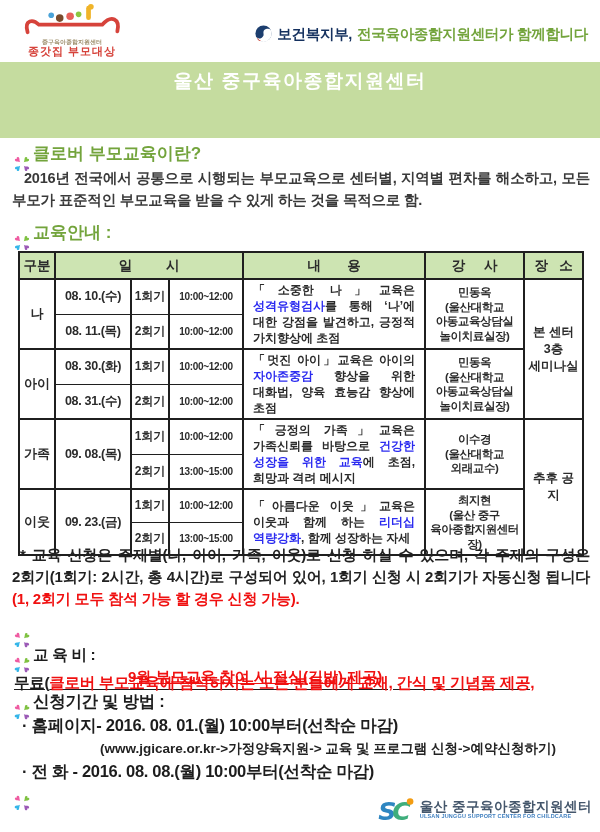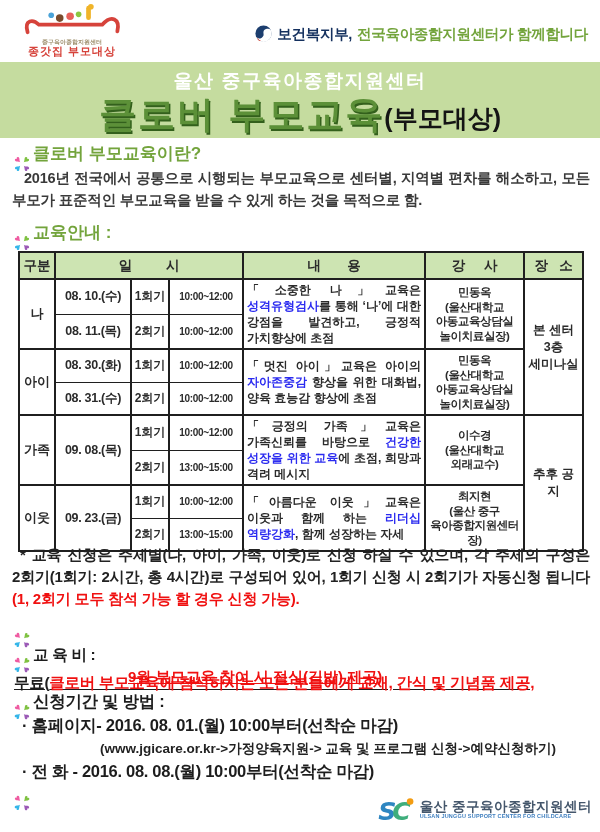--- a/index.html
+++ b/index.html
@@ -45,21 +45,21 @@
   #sched{top:251px;left:18px;width:564px;border-collapse:collapse;table-layout:fixed;
          font-size:12px;color:#2b2b2b}
   #sched th{background:#cde4b2;border:2px solid #1f1f1f;font-size:13.5px;height:23px;
             padding:1px;white-space:pre}
   #sched td{border:2px solid #1f1f1f;text-align:center;padding:1px 2px;overflow:hidden}
   #sched tbody tr{height:33px}
   #sched .c-topic{font-size:13px}
   #sched .c-date{font-size:12.5px;white-space:nowrap;letter-spacing:-.3px}
   #sched .c-round{font-size:12px}
   #sched .c-time{font-size:10px;white-space:nowrap;letter-spacing:-.3px}
-  #sched .c-content{text-align:justify;padding:2px 3px;line-height:16px;font-size:12px;word-break:keep-all}
+  #sched .c-content{text-align:justify;padding:2px 9px;line-height:16px;font-size:12px;word-break:keep-all}
   #sched .c-instr{font-size:11.5px;line-height:14.5px;white-space:pre-line;letter-spacing:-.4px}
   #sched .c-place{font-size:12.5px;line-height:17px;white-space:pre-line}
   .thin-b{border-bottom-width:1px !important}
   .thin-t{border-top-width:1px !important}
   .blue{color:#2b2bf0}
   .red{color:#f01010}
   .ul{text-decoration:underline}
 
   
   #note{top:544px;left:12px;width:578px;font-size:15px;line-height:22px;text-indent:8px;
@@ -102,21 +102,20 @@
     <circle cx="10" cy="10" r="9.5" fill="#1c3e6e"></circle>
     <path d="M0.5,12 A9.5,9.5 0 0,0 19.5,8.5 A4.8,4.8 0 0,0 10,10 A4.8,4.8 0 0,1 0.5,12" fill="#ffffff"></path>
     <path d="M2.6,14.8 A9.5,9.5 0 0,0 7.2,18.9 A4.2,4.2 0 0,1 2.6,14.8" fill="#c8392b"></path>
   </svg>
   <span class="gov-min">보건복지부,</span>
   <span class="gov-rest">전국육아종합지원센터가 함께합니다</span>
 </div>
 
 <div id="banner" class="abs">
   <div class="sub">울산 중구육아종합지원센터</div>
-  <div class="title"><span>클로버 부모교육</span><span class="suffix">(부모대상)</span></div>
 </div>
 
 <div id="intro-h" class="abs">
   <span class="clover">
       <i class="c1">♥</i>
       <i class="c2">♥</i>
       <i class="c3">♥</i>
       <i class="c4">♥</i>
     </span><span class="gh">클로버 부모교육이란?</span>
 </div>

